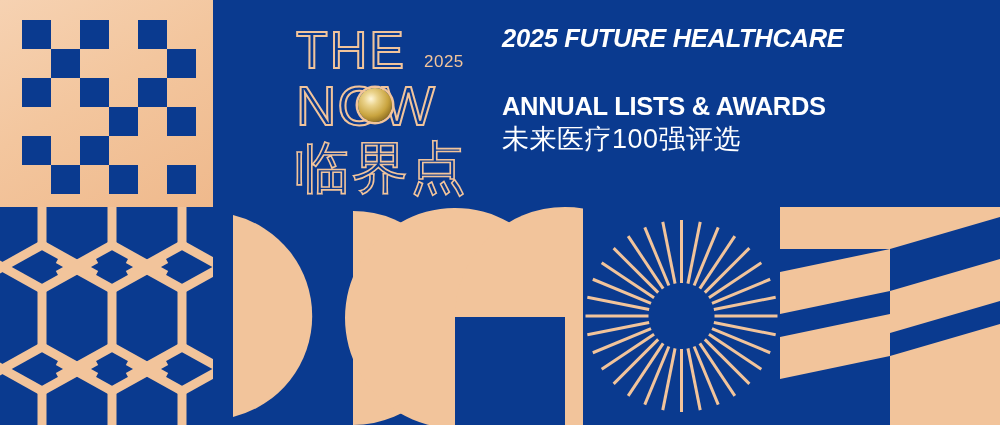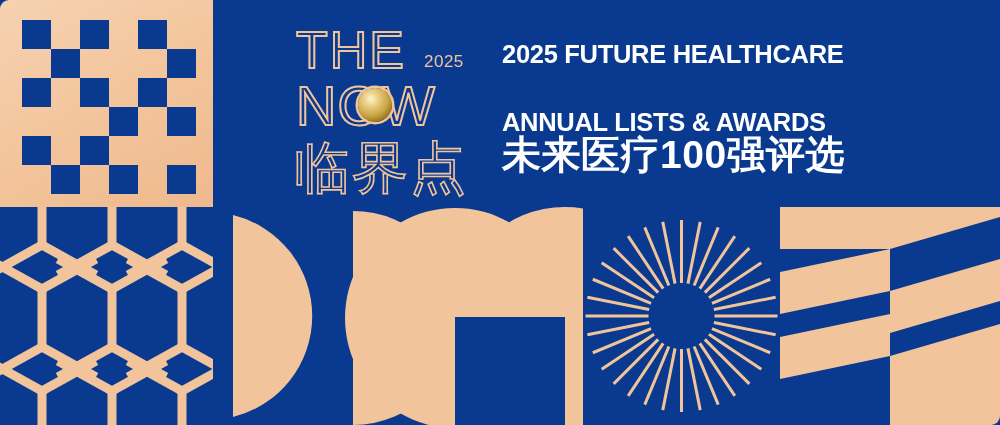--- a/index.html
+++ b/index.html
@@ -3,21 +3,20 @@
 <meta charset="utf-8">
 <style>
   html,body{margin:0;padding:0;background:#0a3a8f;}
   body{font-family:"Liberation Sans","DejaVu Sans",sans-serif;}
 
   .banner{
     position:relative;
     width:1000px;height:425px;
     background:#0a3a8f;
     overflow:hidden;
-    border-radius:9px;
   }
 
   
   .checker-block{
     position:absolute;left:0;top:0;width:213px;height:207px;
     background:linear-gradient(150deg,#f6d2b2 0%,#f3c69e 45%,#efb98c 100%);
   }
   .checker-grid{
     position:absolute;left:22px;top:20px;
     width:174px;height:174px;
@@ -93,26 +92,26 @@
   .sub-en{
     display:block;
     color:#ffffff;
     font-weight:700;
     font-size:25.5px;
     line-height:24px;
     letter-spacing:-0.3px;
     white-space:nowrap;
     margin-top:44px;
   }
-  .sub-en.line1{margin-top:20px;}
+  .sub-en.line1{margin-top:4px;font-style:italic;}
   .sub-cn{
     display:block;
     color:#ffffff;
-    font-weight:700;
-    font-size:39px;
+    font-weight:400;
+    font-size:27px;
     line-height:36px;
     letter-spacing:0.5px;
     margin-top:3px;
     white-space:nowrap;
     font-family:"Liberation Sans","DejaVu Sans",sans-serif;
   }
 
   
   .bottom-band{
     position:absolute;left:0;top:207px;width:1000px;height:218px;

